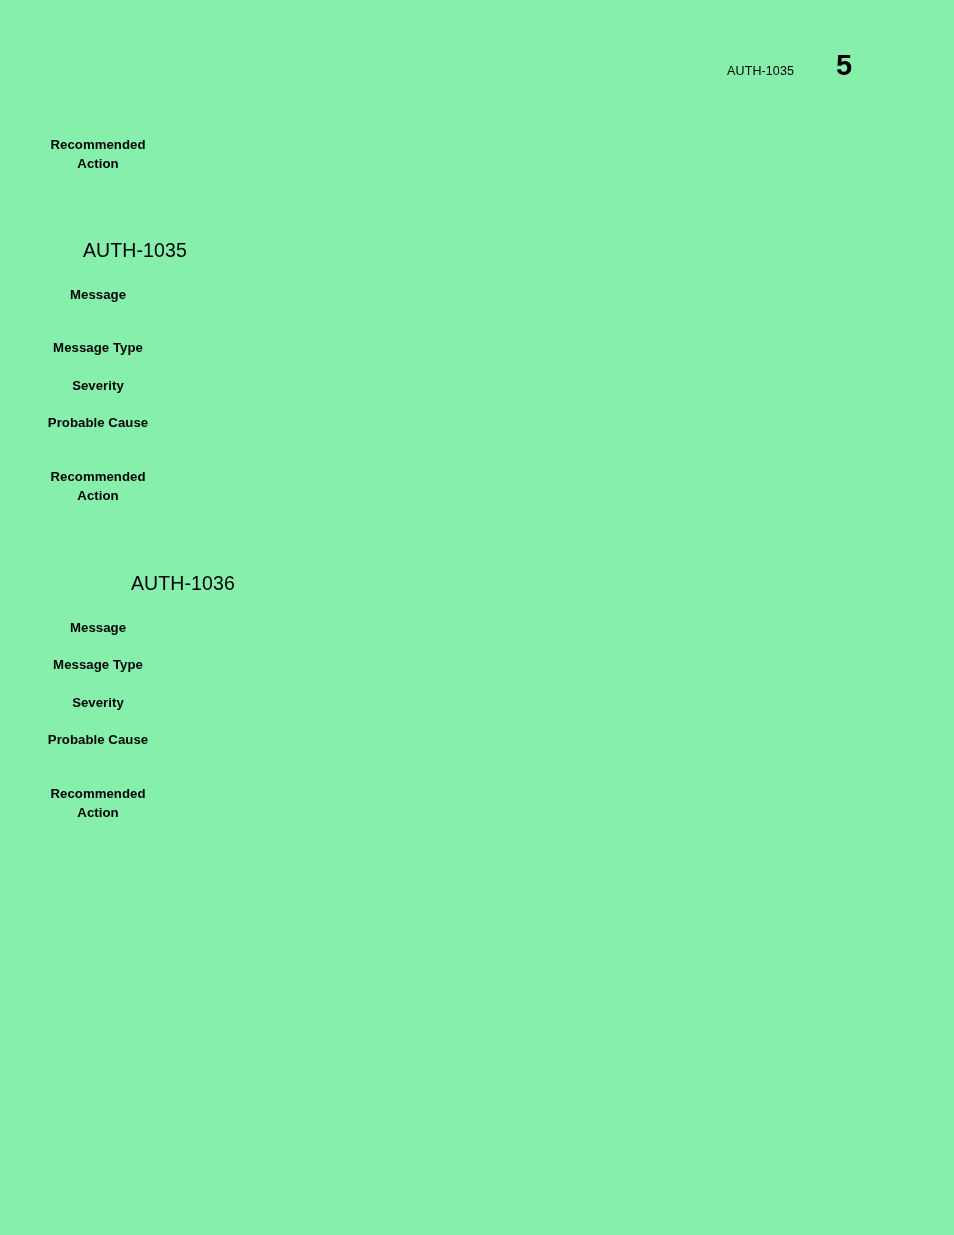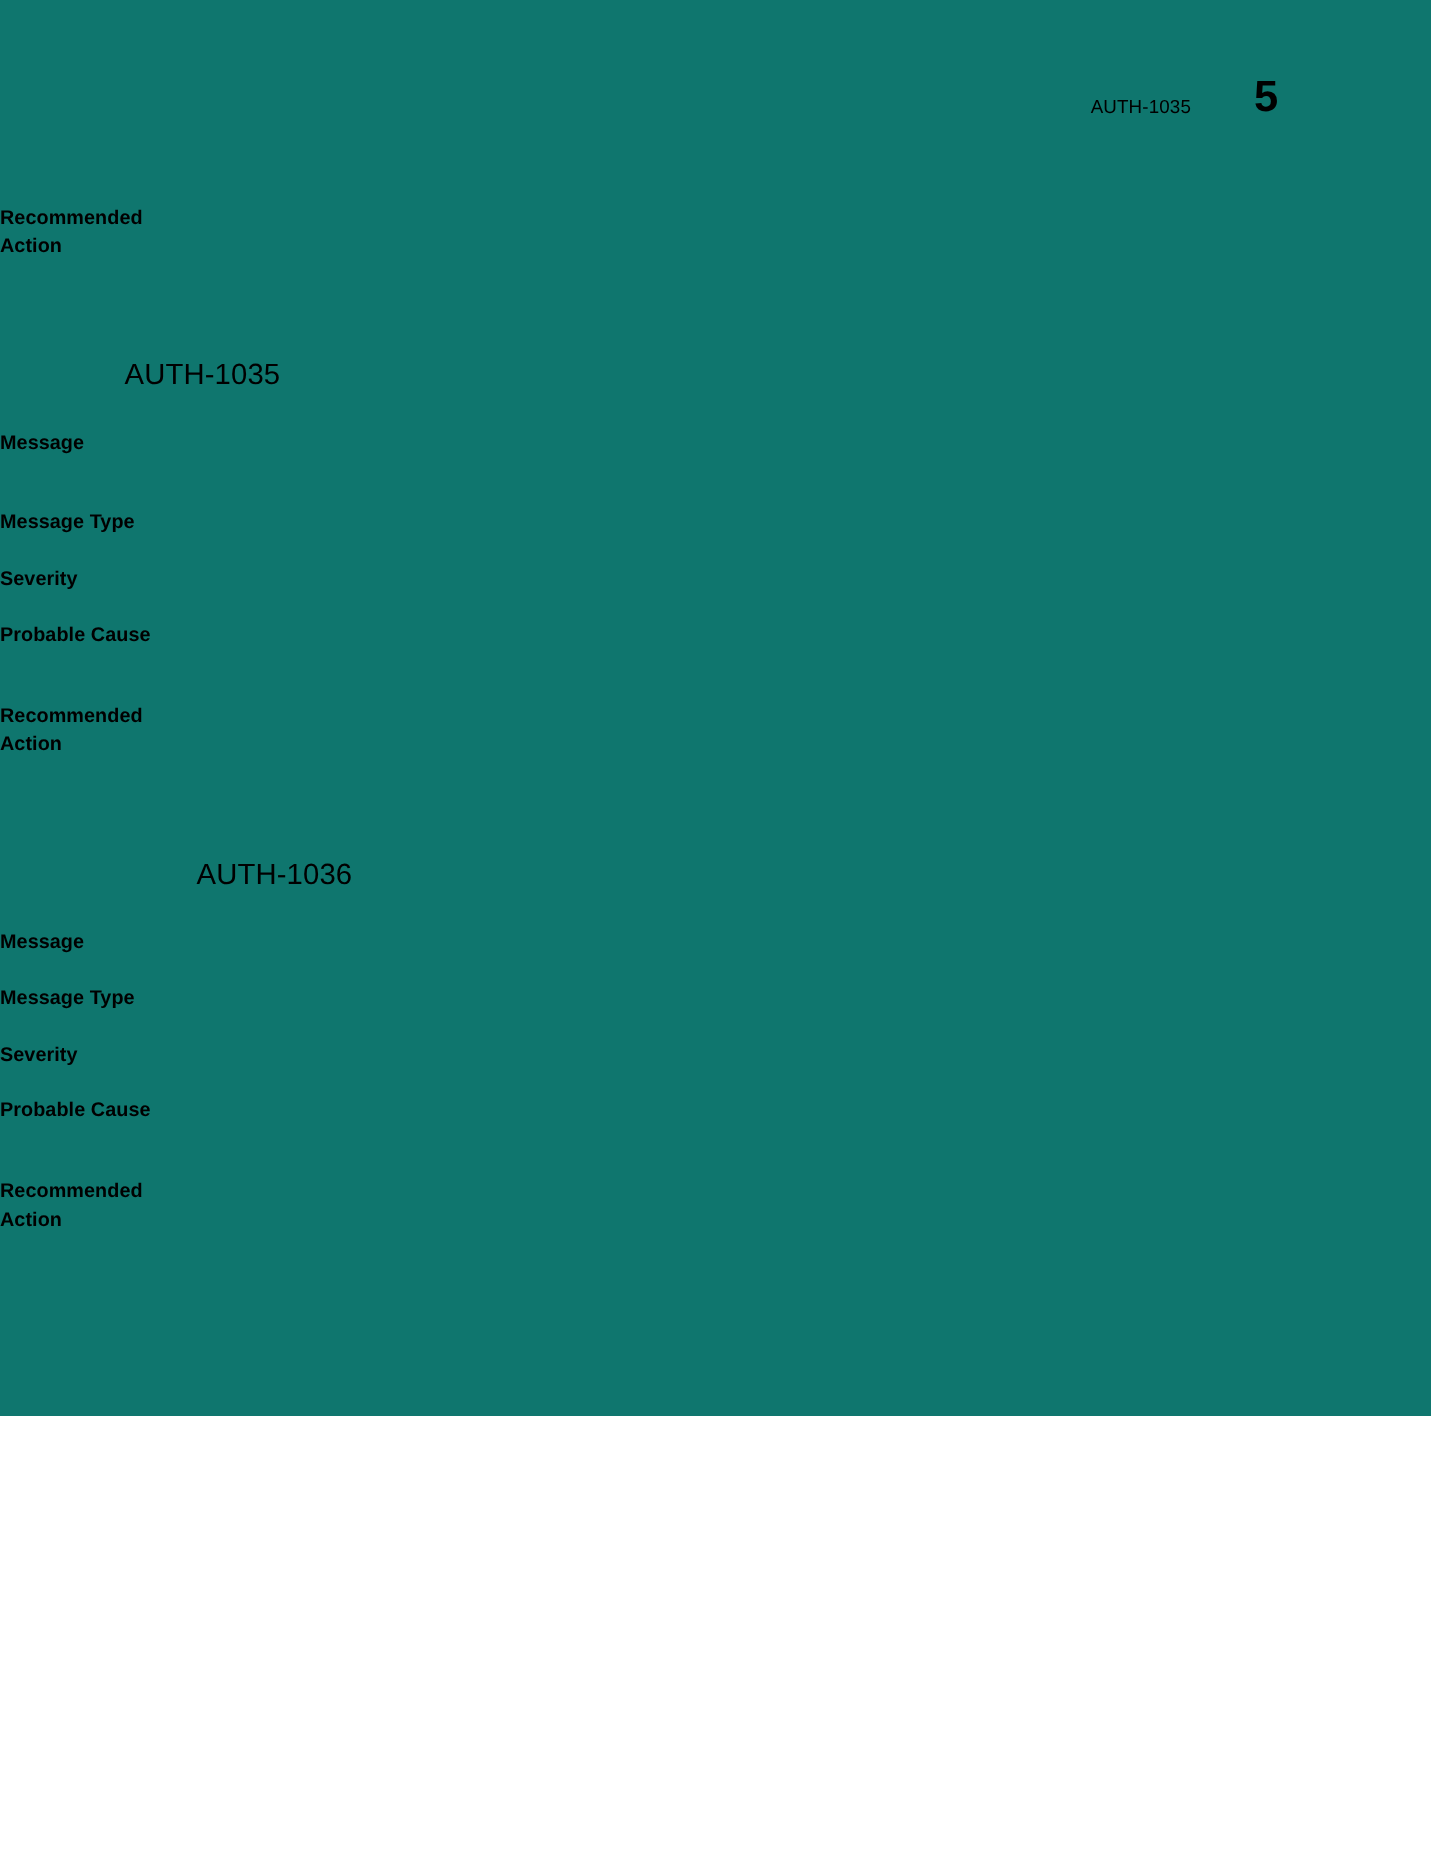--- a/index.html
+++ b/index.html
@@ -10,22 +10,22 @@
   }
   body {
     font-family: "Liberation Sans", sans-serif;
     color: #000000;
     -webkit-font-smoothing: antialiased;
   }
 
   .page {
     position: relative;
     width: 954px;
-    height: 944px;
-    background: #0f766e;
+    height: 1235px;
+    background: #86efac;
     overflow: hidden;
   }
 
   
   .page-header {
     position: absolute;
     top: 60px;
     left: 0;
     width: 954px;
     height: 44px;
@@ -78,21 +78,21 @@
 
   .field-row {
     position: absolute;
     left: 0;
     width: 954px;
   }
   .field-label {
     position: absolute;
     left: 0;
     width: 196px;
-    text-align: left;
+    text-align: center;
     font-size: 13.2px;
     font-weight: 700;
     line-height: 18.6px;
     letter-spacing: 0.05px;
     color: #000;
     white-space: pre-line;
   }
   .field-value {
     position: absolute;
     left: 212px;

